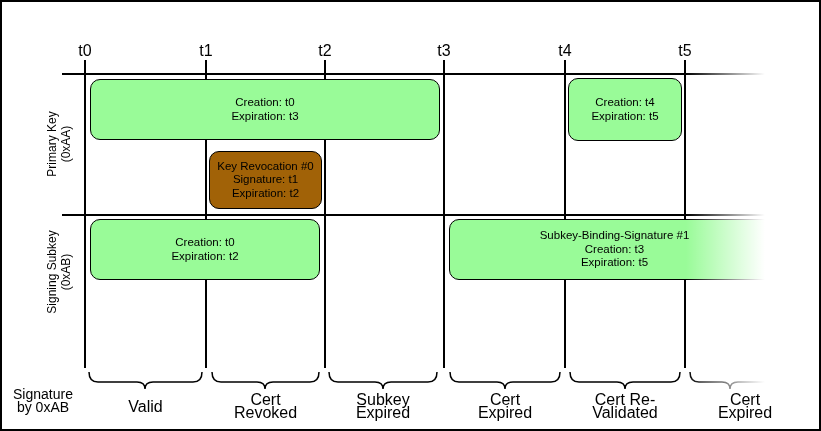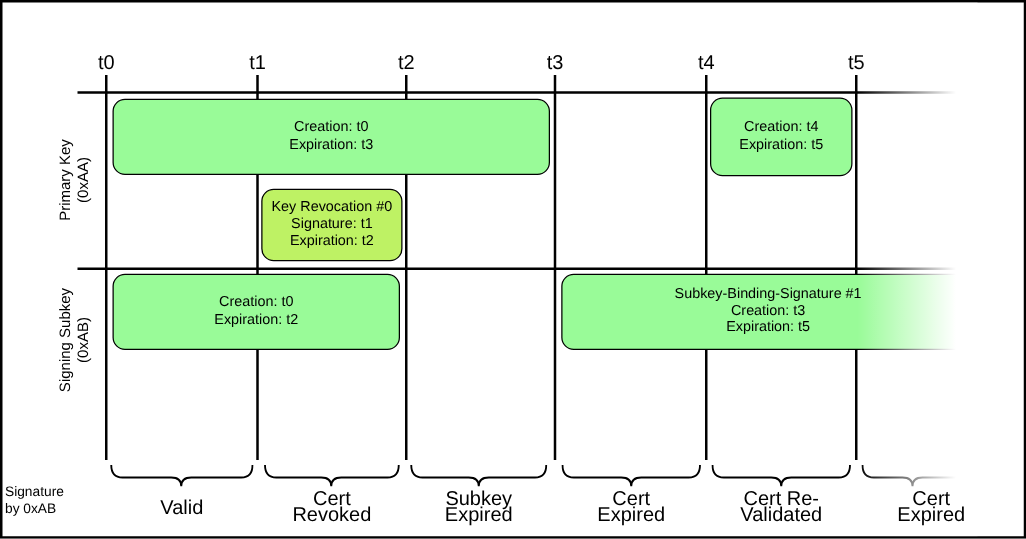--- a/index.html
+++ b/index.html
@@ -14,30 +14,30 @@
   .rowlabel{
     position:absolute;left:0;width:120px;height:34px;transform:rotate(-90deg);
     text-align:center;white-space:pre-line;font-size:12px;line-height:14px;
   }
   .sigbox{
     position:absolute;box-sizing:border-box;border:1px solid #000;border-radius:10px;
     display:flex;flex-direction:column;align-items:center;justify-content:center;
     font-size:11.5px;line-height:13.5px;text-align:center;padding:1px 3px;
   }
   .sigbox.green{background:#99fb98;}
-  .sigbox.red{background:#bef264;}
+  .sigbox.red{background:#a16207;}
   .brace{position:absolute;top:370px;height:18px;}
   .brace path{stroke:#000;stroke-width:1.5;fill:none;}
   .period-label{
     position:absolute;top:389px;height:30px;display:flex;align-items:center;justify-content:center;
     text-align:center;white-space:pre-line;font-size:16px;line-height:13px;z-index:5;
   }
   .legend{
-    position:absolute;left:2px;top:386px;width:78px;
-    white-space:pre-line;font-size:11px;line-height:13px;
+    position:absolute;left:2px;top:386px;width:78px;text-align:center;
+    white-space:pre-line;font-size:14px;line-height:13px;
   }
   .fade{
     position:absolute;left:684px;top:0;width:96px;height:427px;z-index:4;pointer-events:none;
     background:linear-gradient(to right,rgba(255,255,255,0) 0%,#ffffff 82%,#ffffff 100%);
   }
 </style>
 </head>
 <body>
 
 <div class="canvas">

